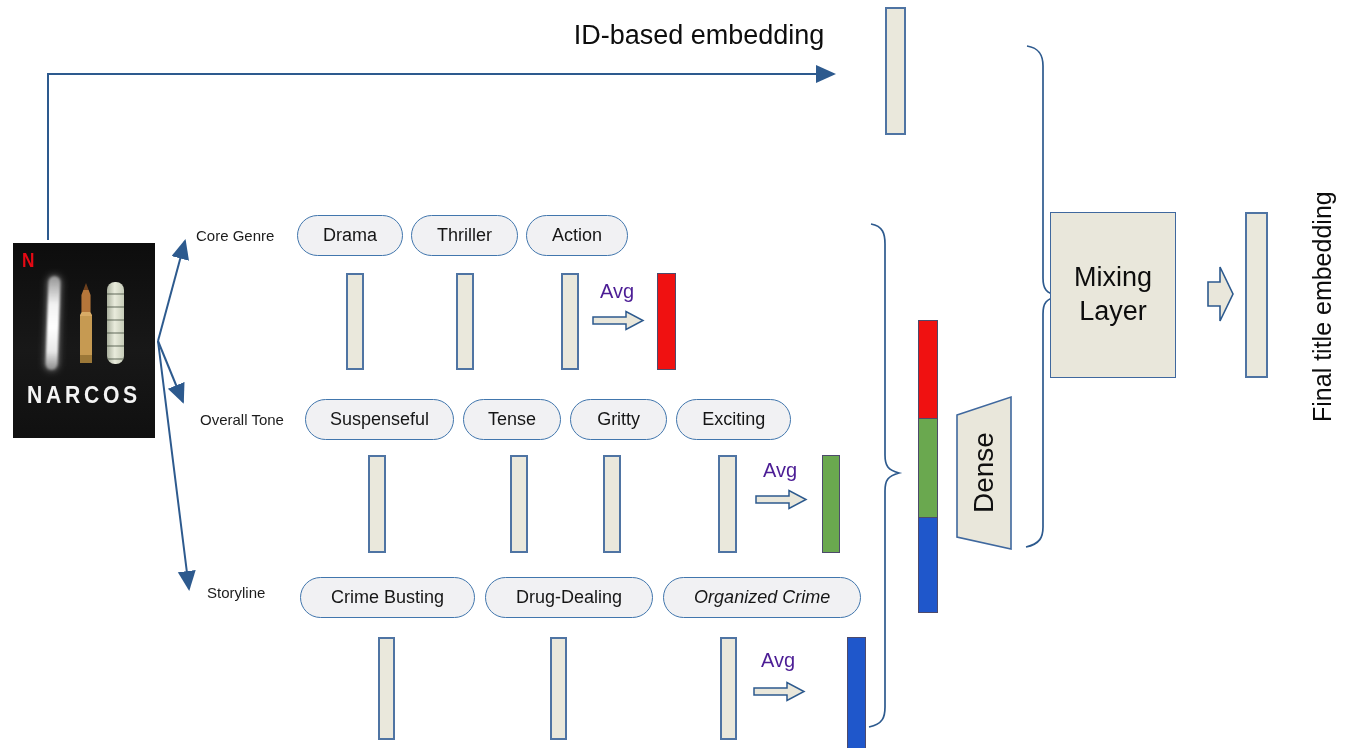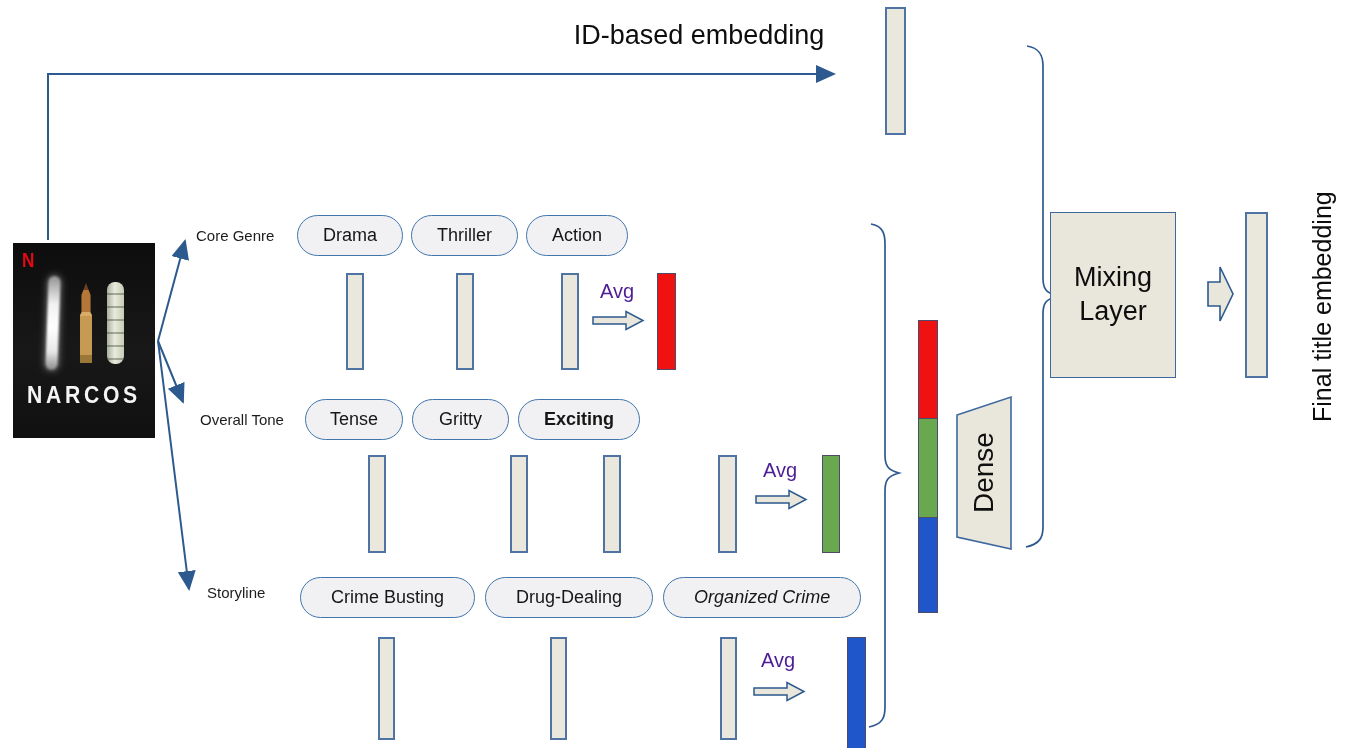--- a/index.html
+++ b/index.html
@@ -89,23 +89,24 @@
   <div class="abs vbar" style="left:456px;top:273px;width:18px;height:97px;"></div>
   <div class="abs vbar" style="left:561px;top:273px;width:18px;height:97px;"></div>
   <div class="abs avg-label" style="left:591px;top:280px;">Avg</div>
   <svg class="abs" style="left:592px;top:310px;" width="53" height="21" viewBox="0 0 53 21">
     <polygon points="1,7 34,7 34,1.5 51,10.5 34,19.5 34,14 1,14" fill="#e9e7db" stroke="#2d5a8e" stroke-width="1.5"></polygon>
   </svg>
   <div class="abs solidbar" style="left: 657px; top: 273px; width: 19px; height: 97px; background-color: rgb(240, 17, 17);"></div>
 
   <div class="abs rowlabel" style="left:200px;top:411px;">Overall Tone</div>
   <div class="abs pillrow" style="left:305px;top:399px;gap:9px;">
+    <span class="pill" style="padding:0 24px;">Suspenseful</span>
     <span class="pill" style="padding:0 24px;">Tense</span>
     <span class="pill" style="padding:0 26px;">Gritty</span>
-    <span class="pill" style="padding:0 25px;font-weight:bold;">Exciting</span>
+    <span class="pill" style="padding:0 25px;">Exciting</span>
   </div>
   <div class="abs vbar" style="left:368px;top:455px;width:18px;height:98px;"></div>
   <div class="abs vbar" style="left:510px;top:455px;width:18px;height:98px;"></div>
   <div class="abs vbar" style="left:603px;top:455px;width:18px;height:98px;"></div>
   <div class="abs vbar" style="left:718px;top:455px;width:19px;height:98px;"></div>
   <div class="abs avg-label" style="left:754px;top:459px;">Avg</div>
   <svg class="abs" style="left:755px;top:489px;" width="53" height="21" viewBox="0 0 53 21">
     <polygon points="1,7 34,7 34,1.5 51,10.5 34,19.5 34,14 1,14" fill="#e9e7db" stroke="#2d5a8e" stroke-width="1.5"></polygon>
   </svg>
   <div class="abs solidbar" style="left: 822px; top: 455px; width: 18px; height: 98px; background-color: rgb(106, 168, 79);"></div>

